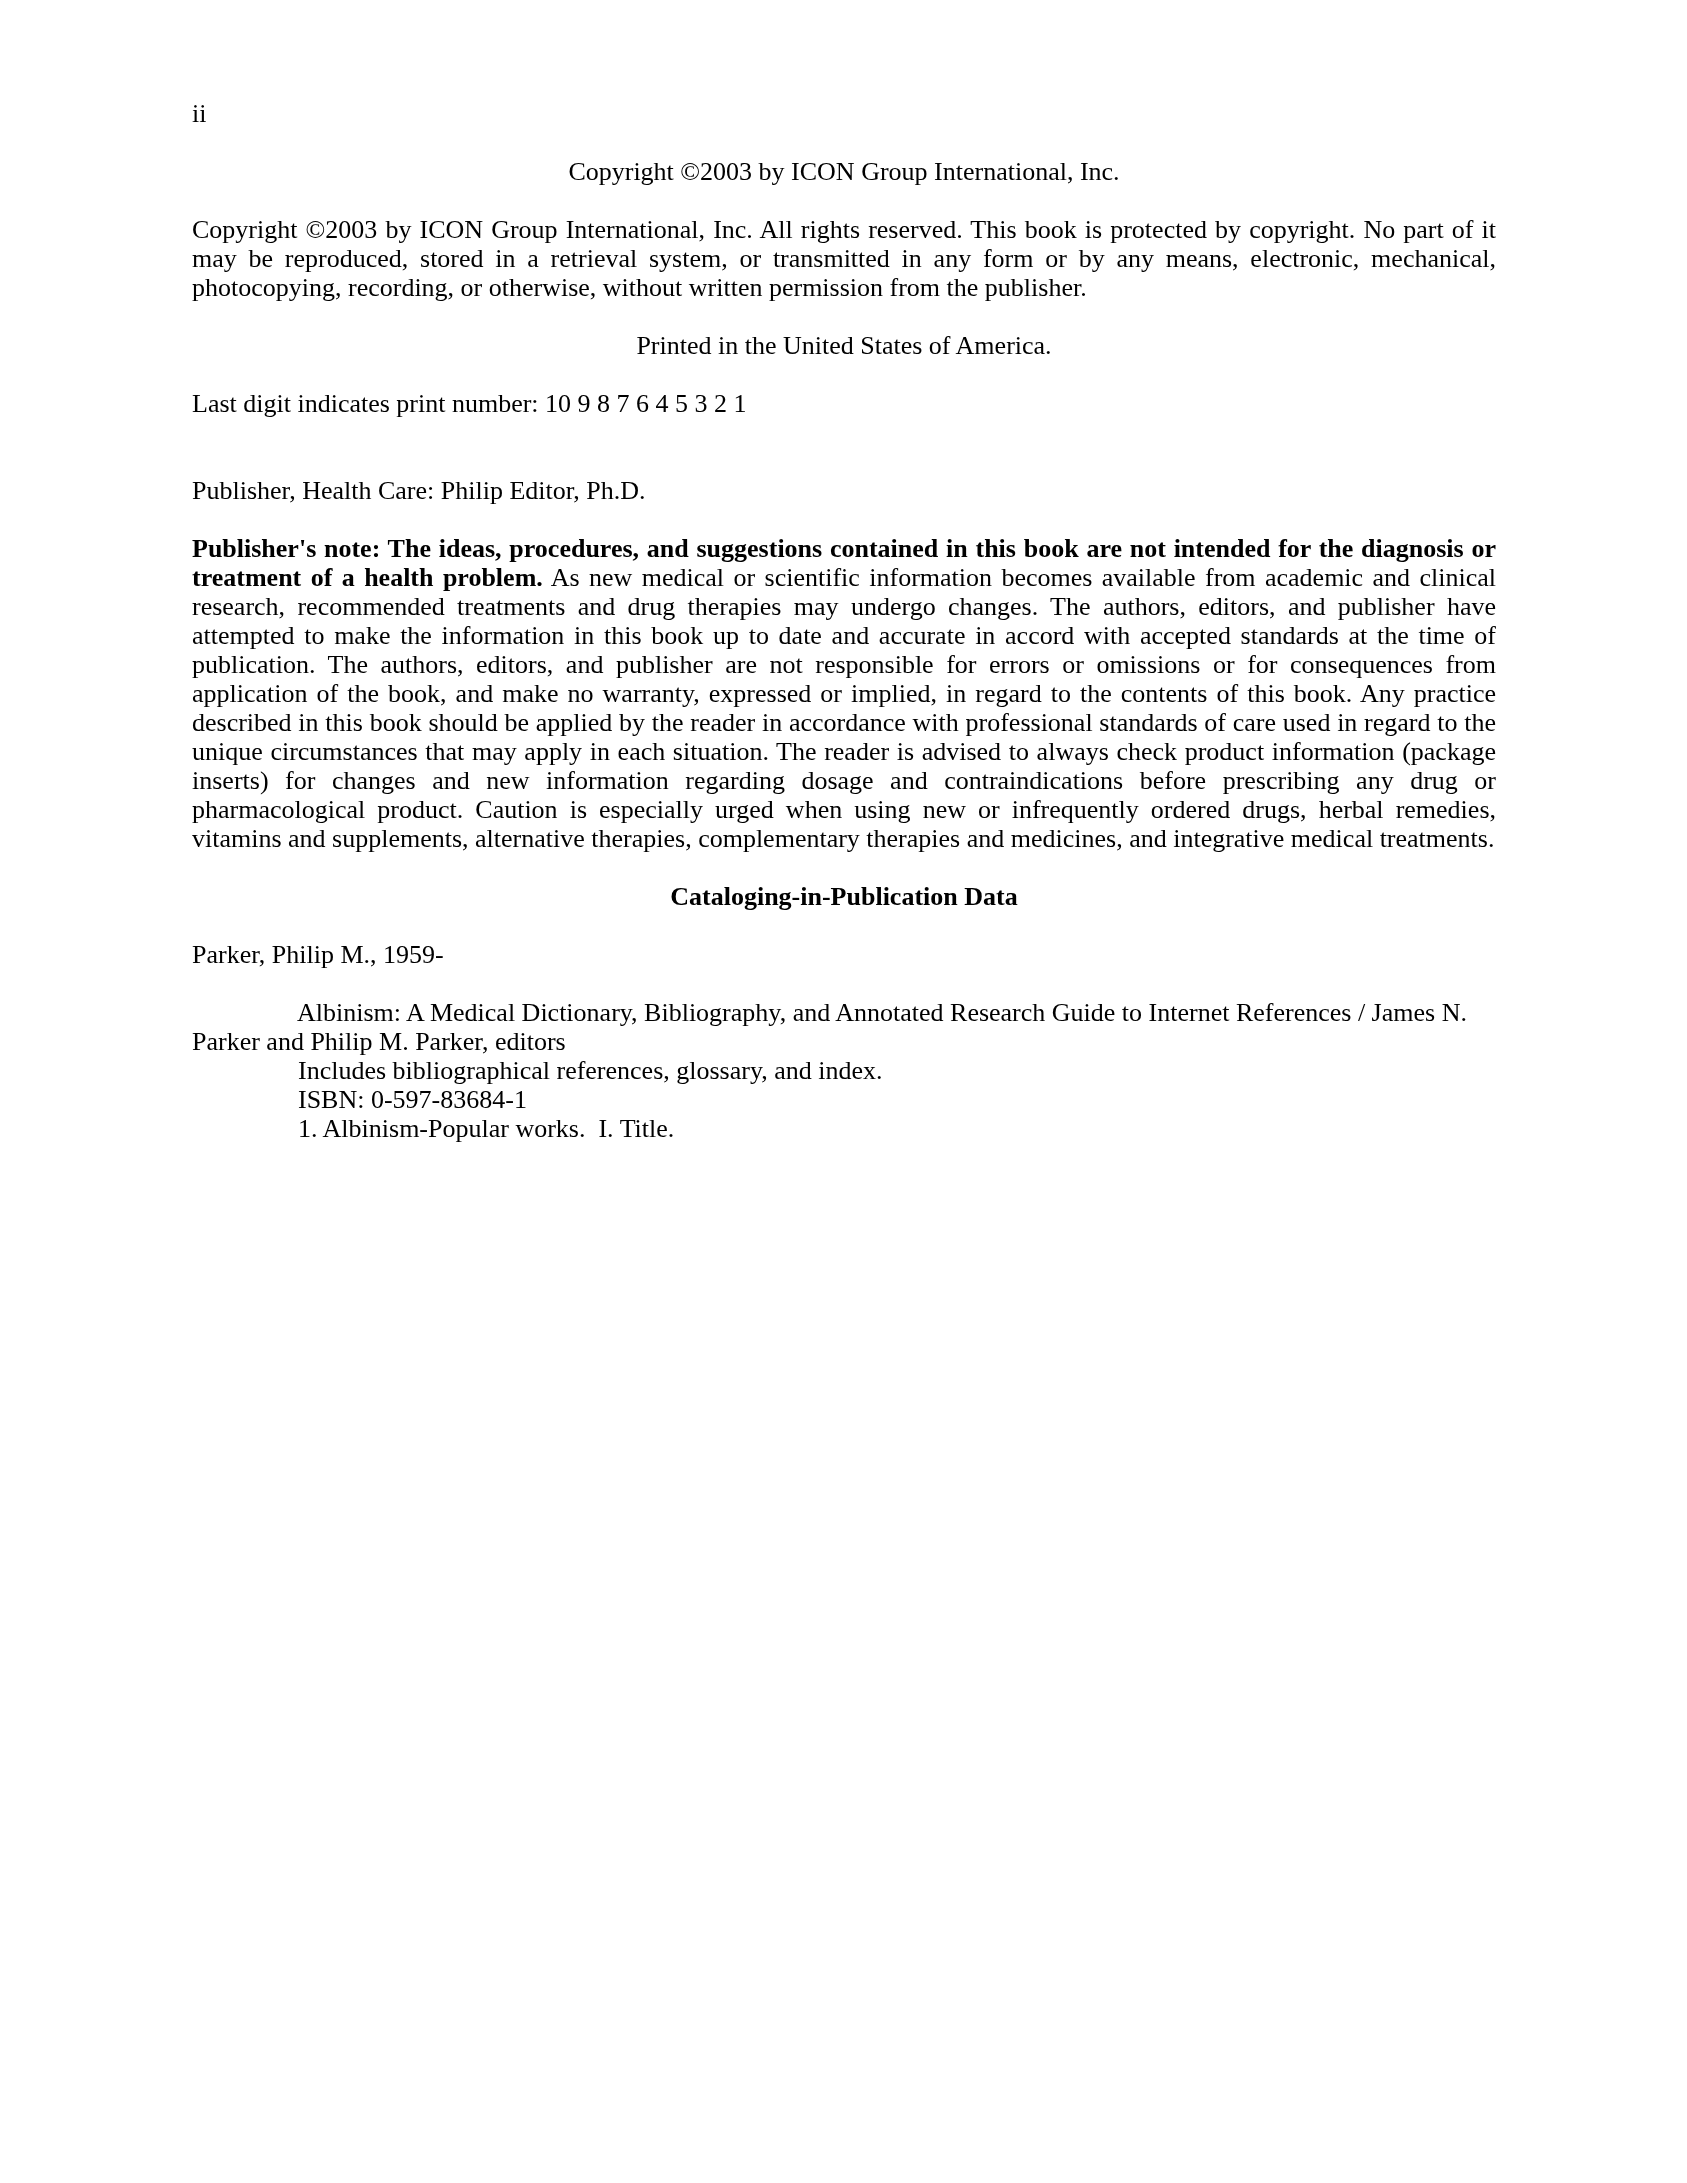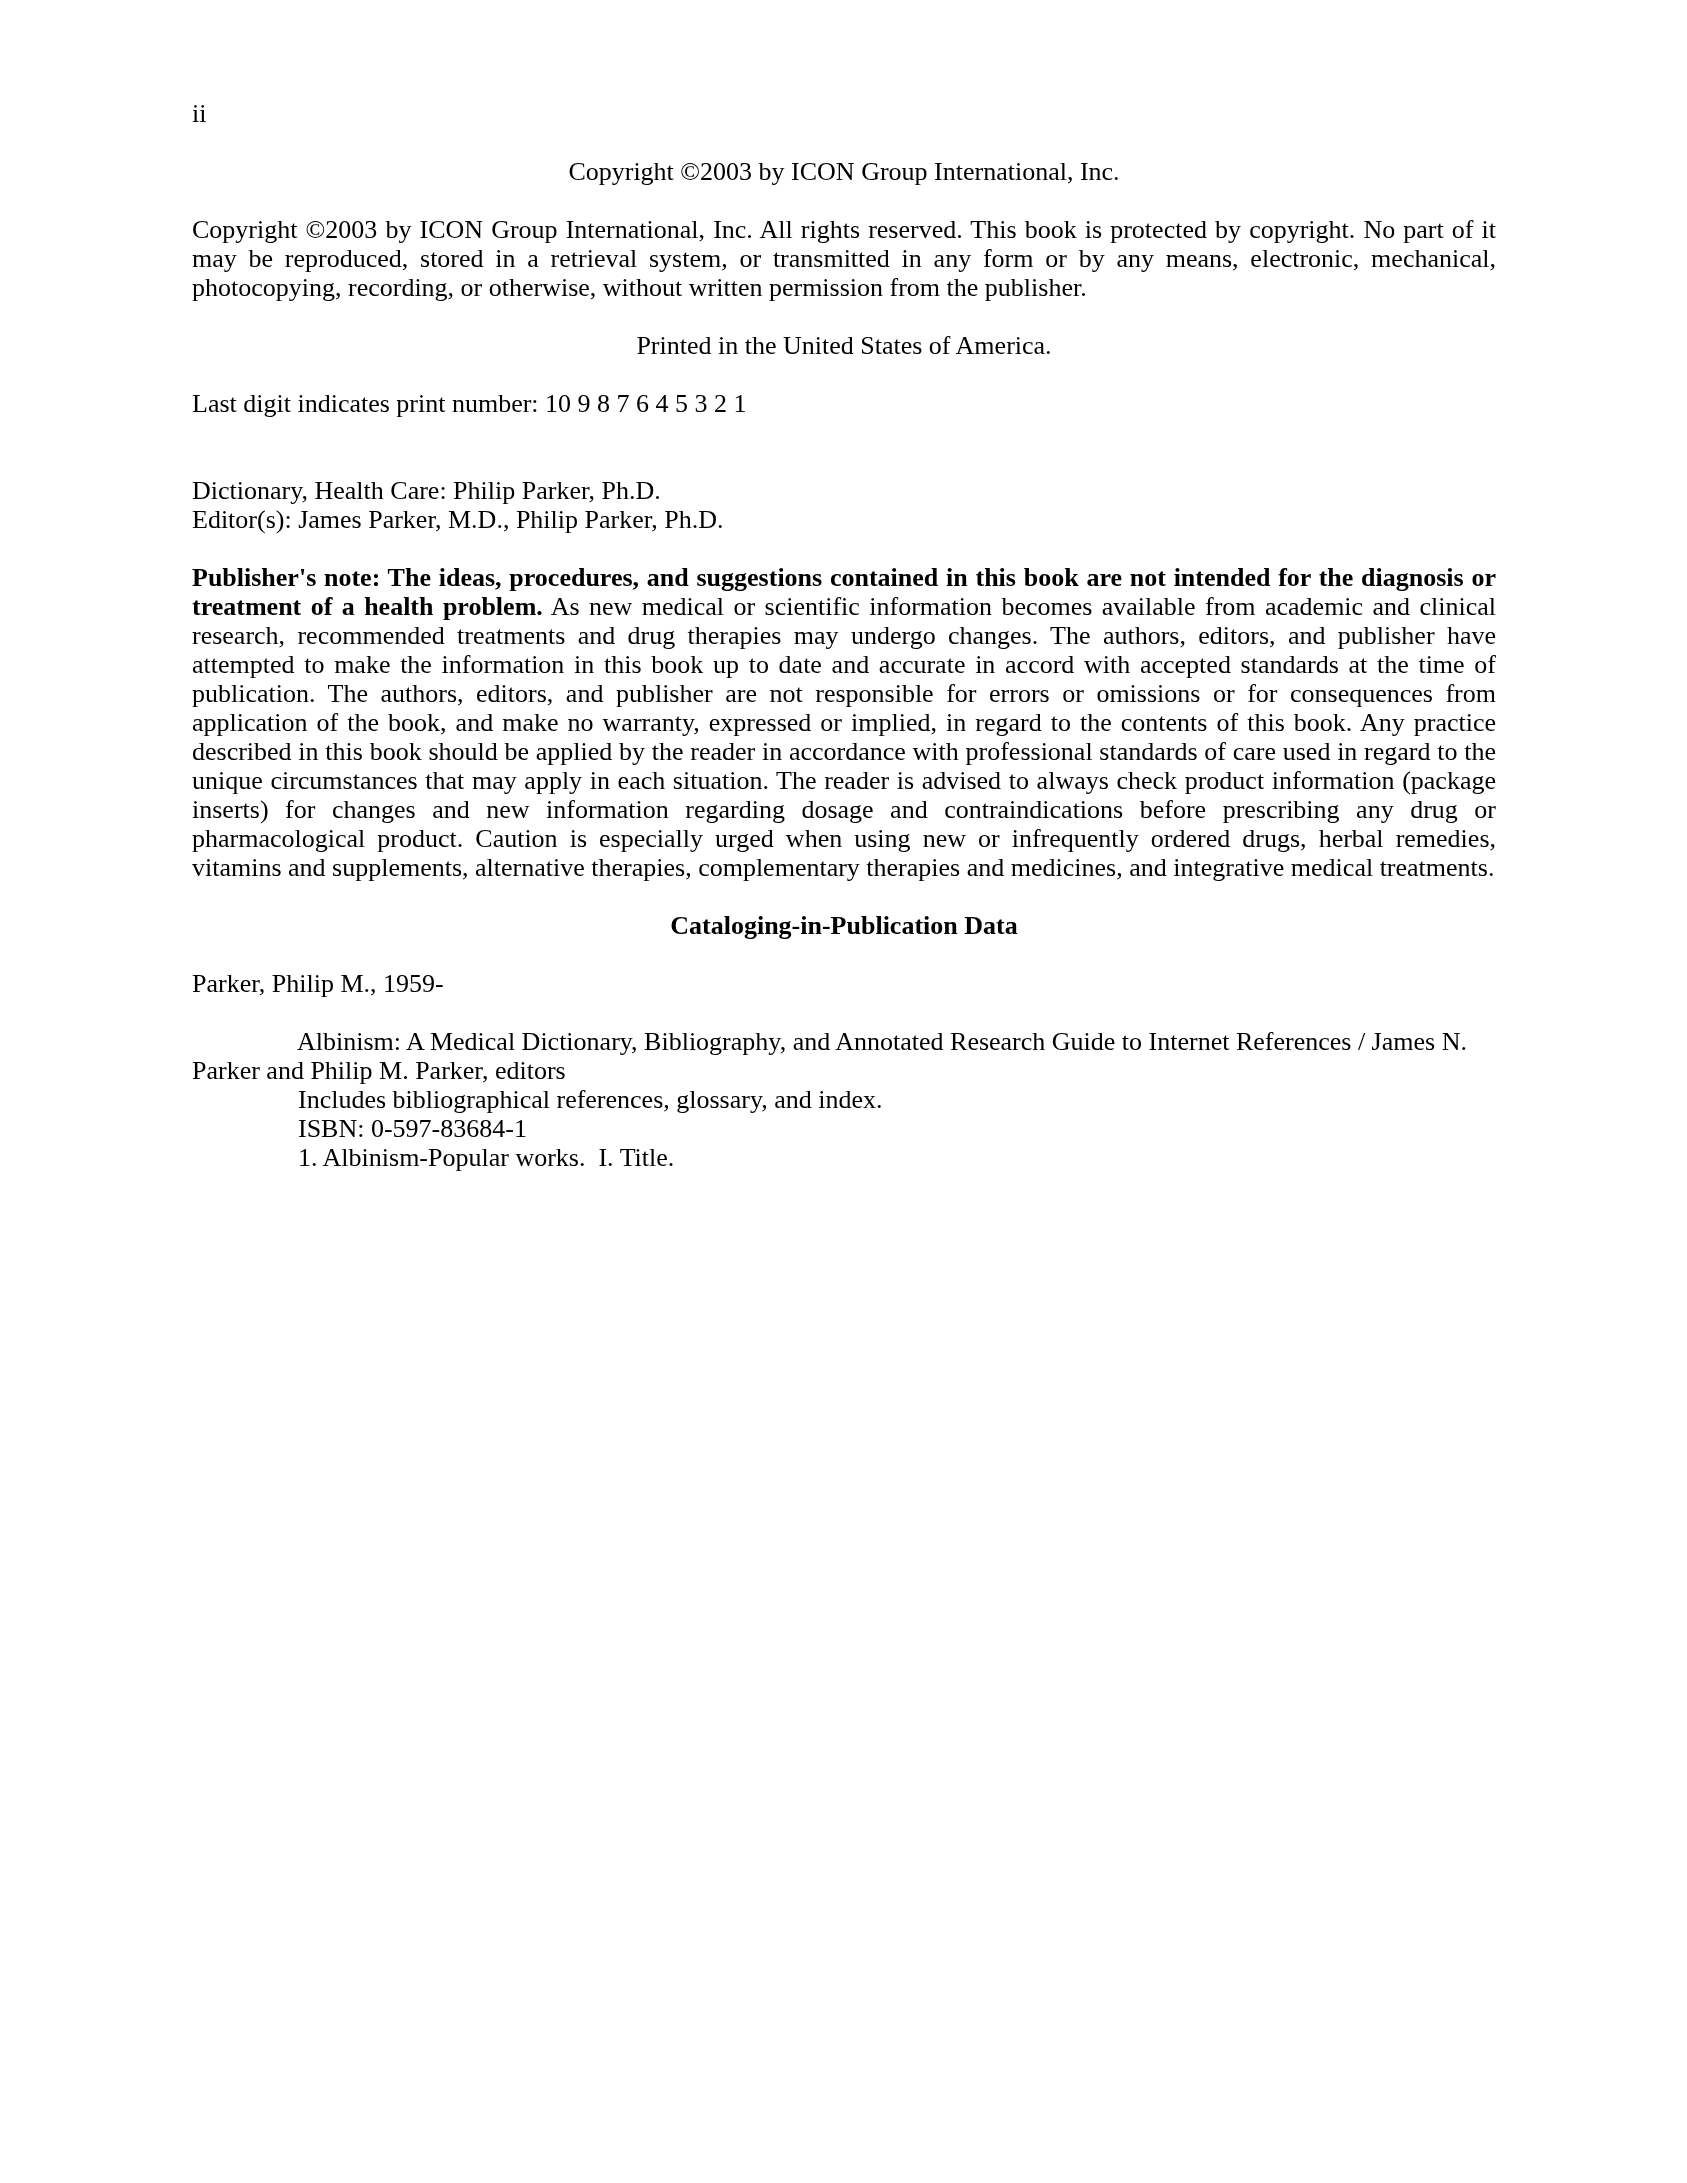--- a/index.html
+++ b/index.html
@@ -73,22 +73,21 @@
 
   <div class="center mt1">Copyright ©2003 by ICON Group International, Inc.</div>
 
   <p class="just">Copyright ©2003 by ICON Group International, Inc. All rights reserved. This book is protected by copyright. No part of it may be reproduced, stored in a retrieval system, or transmitted in any form or by any means, electronic, mechanical, photocopying, recording, or otherwise, without written permission from the publisher.</p>
 
   <div class="center mt1">Printed in the United States of America.</div>
 
   <div class="mt1">Last digit indicates print number: 10 9 8 7 6 4 5 3 2 1</div>
 
   <div class="mt2">
-    <div>Dictionary, Health Care: Philip Parker, Ph.D.</div>
-    <div>Editor(s): James Parker, M.D., Philip Parker, Ph.D.</div>
+    <div>Publisher, Health Care: Philip Editor, Ph.D.</div>
   </div>
 
   <p class="just"><span class="b">Publisher's note: The ideas, procedures, and suggestions contained in this book are not intended for the diagnosis or treatment of a health problem.</span><span> As new medical or scientific information becomes available from academic and clinical research, recommended treatments and drug therapies may undergo changes. The authors, editors, and publisher have attempted to make the information in this book up to date and accurate in accord with accepted standards at the time of publication. The authors, editors, and publisher are not responsible for errors or omissions or for consequences from application of the book, and make no warranty, expressed or implied, in regard to the contents of this book. Any practice described in this book should be applied by the reader in accordance with professional standards of care used in regard to the unique circumstances that may apply in each situation. The reader is advised to always check product information (package inserts) for changes and new information regarding dosage and contraindications before prescribing any drug or pharmacological product. Caution is especially urged when using new or infrequently ordered drugs, herbal remedies, vitamins and supplements, alternative therapies, complementary therapies and medicines, and integrative medical treatments.</span></p>
 
   <div class="center b mt1">Cataloging-in-Publication Data</div>
 
   <div class="mt1">
     <div>Parker, Philip M., 1959-</div>
   </div>
 

